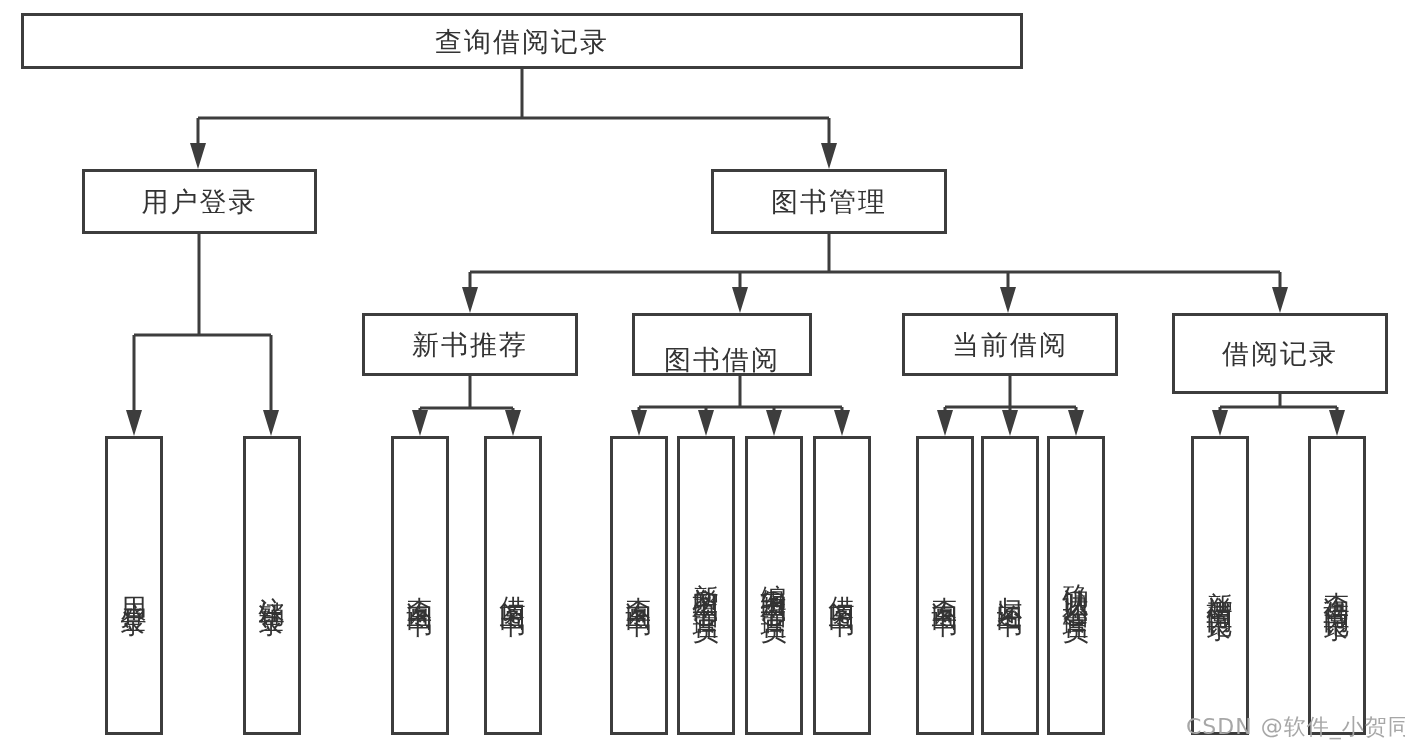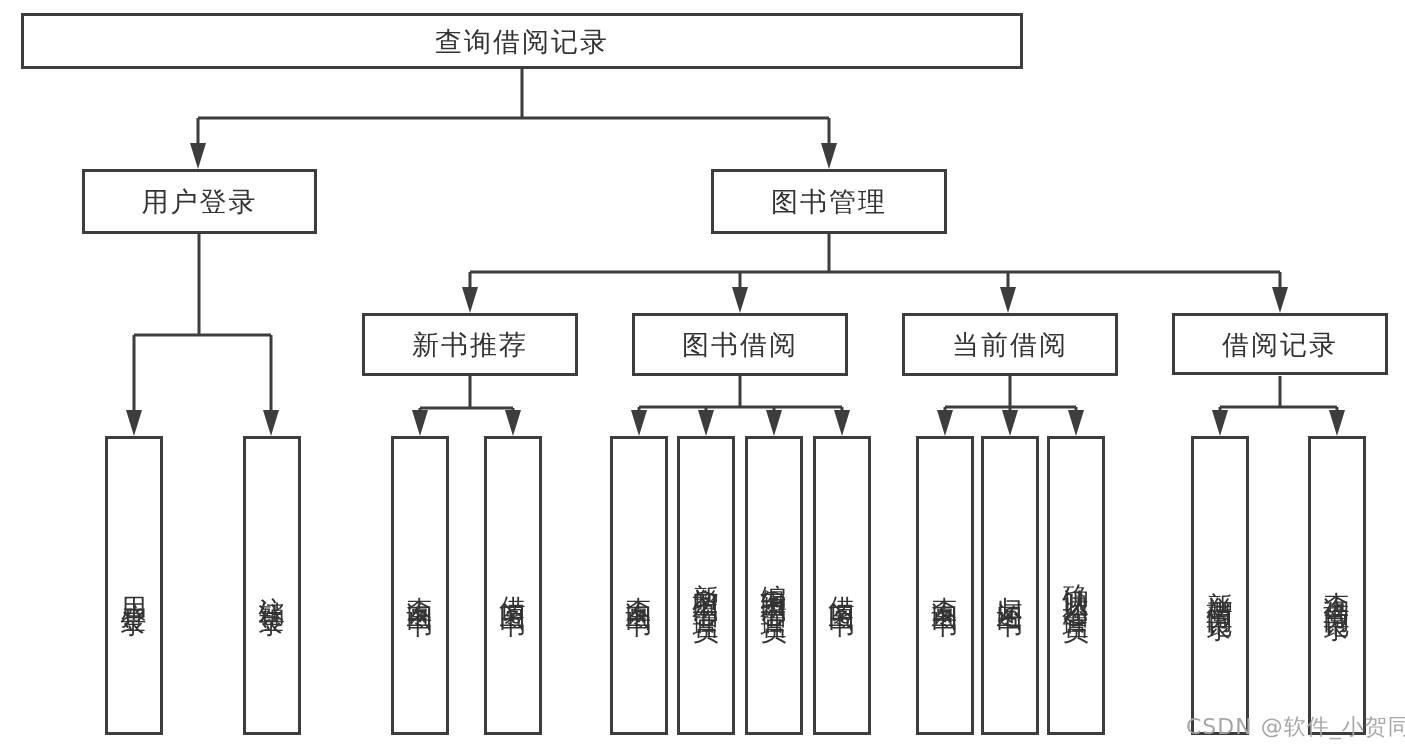--- a/index.html
+++ b/index.html
@@ -43,23 +43,23 @@
     text-orientation: mixed;
     font-size: 26px;
     letter-spacing: 5px;
     line-height: 1;
     white-space: nowrap;
   }
   .root-node   { left: 21px;  top: 13px;  width: 1002px; height: 56px; }
   .n-login     { left: 82px;  top: 169px; width: 235px;  height: 65px; }
   .n-mgmt      { left: 711px; top: 169px; width: 236px;  height: 65px; }
   .n-newbooks  { left: 362px; top: 313px; width: 216px;  height: 63px; }
-  .n-borrow    { left: 632px; top: 313px; width: 216px;  height: 63px; }
+  .n-borrow    { left: 632px; top: 313px; width: 180px;  height: 63px; align-items: flex-end; }
   .n-current   { left: 902px; top: 313px; width: 216px;  height: 63px; text-align: center; }
-  .n-records   { left: 1172px;top: 313px; width: 216px;  height: 62px; }
+  .n-records   { left: 1172px;top: 313px; width: 216px;  height: 81px; }
   .leaf        { top: 436px;  width: 58px; height: 299px; }
   .l1  { left: 105px; }
   .l2  { left: 243px; }
   .l3  { left: 391px; }
   .l4  { left: 484px; }
   .l5  { left: 610px; }
   .l6  { left: 677px; }
   .l7  { left: 745px; }
   .l8  { left: 813px; }
   .l9  { left: 916px; }

